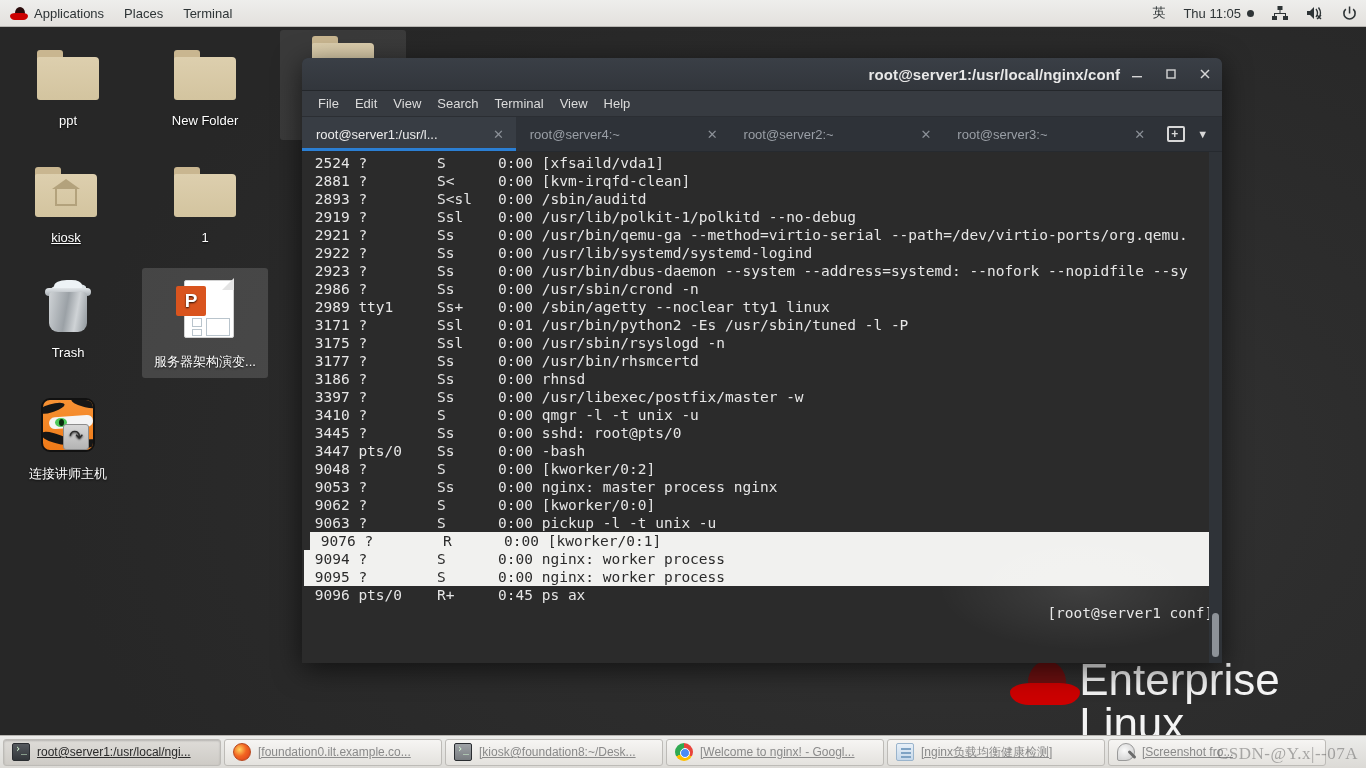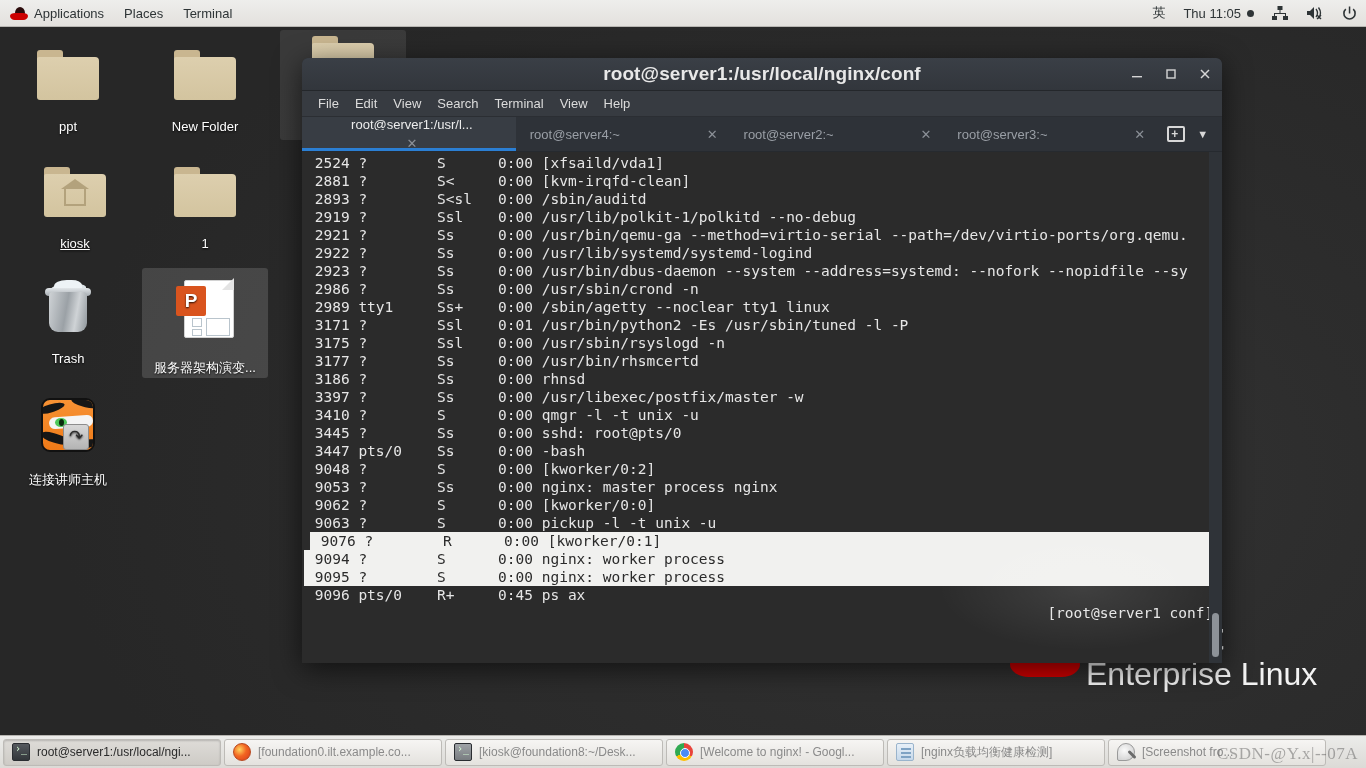--- a/index.html
+++ b/index.html
@@ -29,21 +29,21 @@
     background: #cc0000;
     border-radius: 50% 50% 45% 45% / 70% 70% 100% 100%;
   }
   #rhel-brand .hat .crown {
     position: absolute; left: 18px; top: 2px; width: 38px; height: 28px;
     background: #6b1010;
     border-radius: 50% 50% 20% 20% / 75% 75% 25% 25%;
   }
   #rhel-brand .brandtext { color: #f3f3f3; line-height: 1.0; margin-left: 6px; }
   #rhel-brand .l1 { font-size: 38px; font-weight: bold; letter-spacing: -1px; }
-  #rhel-brand .l2 { font-size: 32px; letter-spacing: 0px; margin-top: 2px; }
+  #rhel-brand .l2 { font-size: 44px; letter-spacing: 0px; margin-top: 2px; }
 
   
   #top-panel {
     position: absolute; left: 0; top: 0; width: 1366px; height: 27px;
     background: linear-gradient(#eeeeec, #e3e1dd);
     border-bottom: 1px solid #b8b6b2;
     display: flex; align-items: center;
     font-size: 13px; color: #2e3436;
     z-index: 50;
   }
@@ -60,21 +60,21 @@
   .clock-dot { width: 7px; height: 7px; border-radius: 50%; background: #2e3436; display:inline-block; }
 
   
   .desk-icon {
     position: absolute; width: 126px; text-align: center;
     font-size: 13px; color: #ffffff; cursor: default;
     text-shadow: 0 1px 2px rgba(0,0,0,0.85);
   }
   .desk-icon.selected { background: rgba(255,255,255,0.14); border-radius: 3px; }
   .desk-icon .glyph { height: 62px; display:flex; align-items:flex-end; justify-content:center; }
-  .desk-icon .lbl { display:block; margin-top: 19px; padding: 0 4px 6px;
+  .desk-icon .lbl { display:block; margin-top: 13px; padding: 0 4px 6px;
       white-space: nowrap; overflow: hidden; text-overflow: ellipsis; }
 
   .folder { width: 62px; height: 50px; position: relative; }
   .folder .tab { position:absolute; left:0; top:0; width:26px; height:9px;
       background:#c9b690; border-radius:3px 3px 0 0; }
   .folder .body { position:absolute; left:0; top:7px; width:62px; height:43px;
       background: linear-gradient(#ddcfae, #d3c49f); border-radius: 2px 4px 3px 3px; }
   .folder .home {
     position:absolute; left:20px; top:21px; width:22px; height:18px;
     border: 2px solid #b3a27c; border-top: none;
@@ -167,21 +167,21 @@
     z-index: 20;
     overflow: hidden;
   }
   #term-titlebar {
     height: 33px; background: linear-gradient(#3a3f46,#32363c);
     border-bottom: 1px solid #24272b;
     display: flex; align-items: center; position: relative;
     border-radius: 6px 6px 0 0;
   }
   #term-title {
-    flex: 1; text-align: center; color: #e8e8e8; font-size: 19px;
+    flex: 1; text-align: right; color: #e8e8e8; font-size: 15px;
     font-weight: bold; letter-spacing: .1px;
   }
   .win-btn {
     width: 34px; height: 33px; display:flex; align-items:center; justify-content:center;
     color:#d5d5d5; font-size: 14px; cursor: default;
   }
   #term-menubar {
     height: 26px; background: #373b41; display:flex; align-items:center;
     padding-left: 8px; border-bottom: 1px solid #2b2e33;
   }
@@ -190,21 +190,21 @@
   }
   #term-tabbar {
     height: 35px; background: #2e3238; display:flex; align-items:stretch;
     border-bottom: 1px solid #262a2f;
   }
   .tab {
     flex: 1 1 0; max-width: 216px; display:flex; align-items:center;
     padding: 0 8px 0 14px; gap: 6px; position: relative;
     color: #9a9fa6; font-size: 13px; cursor: default; justify-content: space-between;
   }
-  .tab.active { background:#383d44; color:#ececec;flex-direction:column; }
+  .tab.active { background:#383d44; color:#ececec; }
   .tab.active:after {
     content:""; position:absolute; left:0; right:0; bottom:0; height:3px; background:#2b7fd4;
   }
   .tab .tlabel { overflow:hidden; text-overflow: ellipsis; white-space: nowrap; }
   .tab .tclose { color:#8b9097; font-size:13px; padding: 0 4px; }
   #tab-tools { display:flex; align-items:center; gap:4px; padding: 0 8px; margin-left:auto; }
   .newtab-btn {
     width: 22px; height: 20px; position: relative; cursor: default;
   }
   .newtab-btn .sq { position:absolute; left:2px; top:2px; width:18px; height:16px;
@@ -256,21 +256,21 @@
     display: flex; align-items: center; gap: 7px; padding: 0 8px;
     background: linear-gradient(#f6f5f3,#e4e2de);
     border: 1px solid #bdbbb7; border-radius: 3px;
     font-size: 12px; color: #8a8a8a; cursor: default;
     overflow: hidden; white-space: nowrap;
   }
   .task-btn.active {
     background: linear-gradient(#dedcd8,#cecbc6);
     color: #2a2a2a; box-shadow: inset 0 1px 2px rgba(0,0,0,0.18);
   }
-  .task-btn .tlab { overflow: hidden; text-overflow: ellipsis; }
+  .task-btn .tlab { overflow: hidden; text-overflow: ellipsis; text-decoration: underline; }
   .tb-ico { width: 18px; height: 18px; flex: 0 0 18px; position: relative; }
   .tb-ico.term { background: linear-gradient(#55595e,#32363a); border:1px solid #2a2d31; border-radius:2px; }
   .tb-ico.term:after { content:"\203A_"; position:absolute; left:2px; top:-1px; color:#d8ffd8; font-size:10px;
      font-family:"DejaVu Sans Mono", monospace; }
   .tb-ico.term.grey { background: linear-gradient(#9fa3a7,#787c80); }
   .tb-ico.firefox {
     border-radius: 50%;
     background: radial-gradient(circle at 35% 35%, #ffd45e 0%, #f26522 45%, #d63a1a 100%);
     border: 1px solid #b8461d;
   }
@@ -342,21 +342,21 @@
   <div class="desk-icon" style="left:142px; top:38px;">
     <div class="glyph">
       <div class="folder">
           <div class="tab"></div>
           <div class="body"></div>
         </div>
     </div>
     <span class="lbl">New Folder</span>
   </div>
 
-  <div class="desk-icon" style="left:12px; top:155px;text-decoration:underline;">
+  <div class="desk-icon" style="left:3px; top:155px;text-decoration:underline;">
     <div class="glyph">
       <div class="folder">
           <div class="tab"></div>
           <div class="body"></div>
           <div class="home"></div>
         </div>
     </div>
     <span class="lbl">kiosk</span>
   </div>
 

